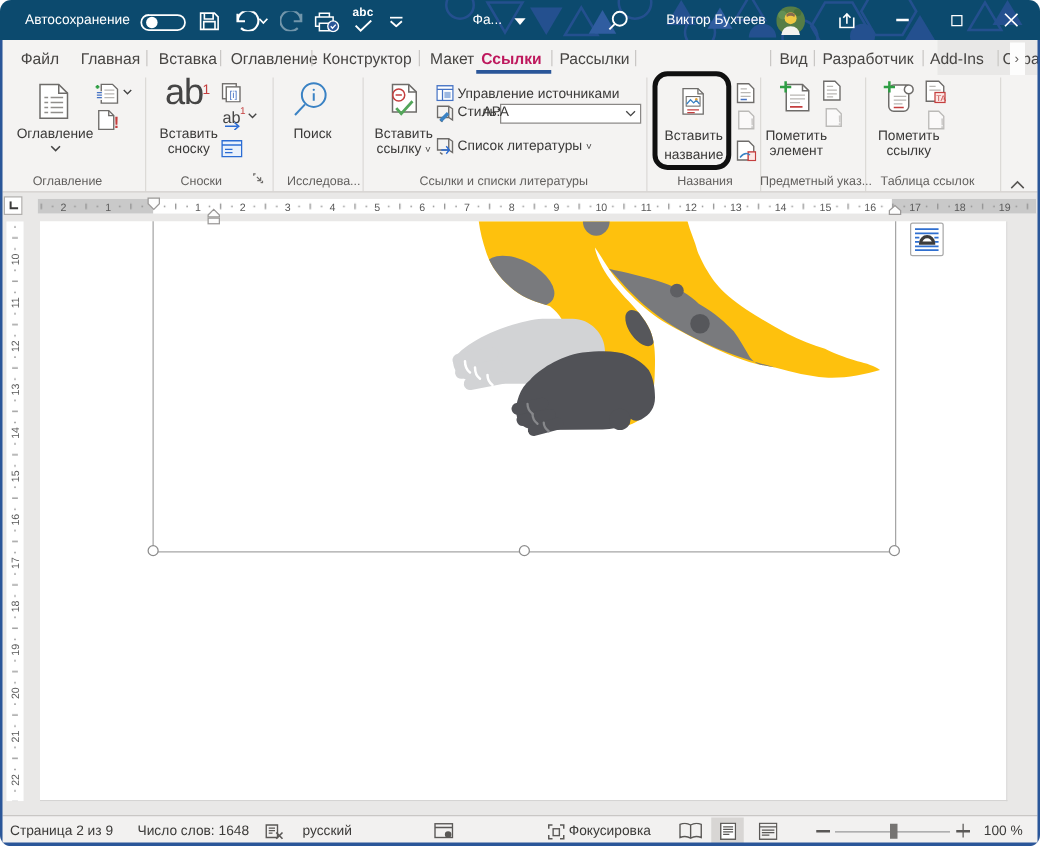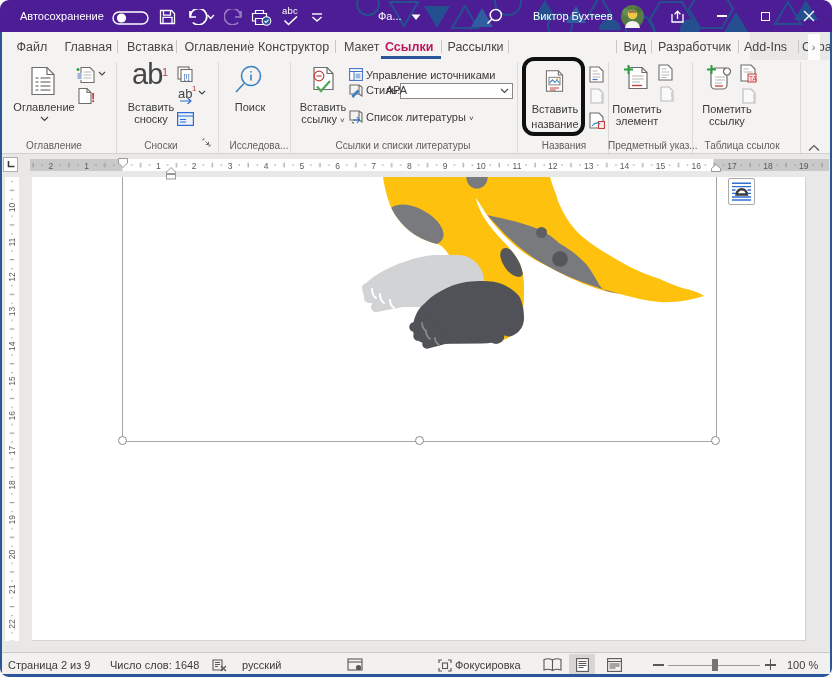--- a/index.html
+++ b/index.html
@@ -1,18 +1,18 @@
 <!DOCTYPE html>
 <html><head><meta charset="utf-8">
 <style>
 *{margin:0;padding:0;box-sizing:border-box}
 html,body{width:832px;height:677px;background:#fff;font-family:"Liberation Sans",sans-serif;overflow:hidden}
 .win{position:absolute;left:0;top:0;width:832px;height:677px;border-radius:9px;overflow:hidden;background:#e9e8e7}
 .abs{position:absolute}
-.titlebar{left:0;top:0;width:832px;height:32px;background:#4c1d95;overflow:hidden}
+.titlebar{left:0;top:0;width:832px;height:32px;background:#0c4a6e;overflow:hidden}
 .ttxt{color:#fff;font-size:11px;line-height:32px;white-space:nowrap}
 .tabrow{left:2px;top:32px;width:748px;height:28px;background:#f4f3f2}
 .tab{position:absolute;top:2px;height:26px;font-size:12.5px;line-height:26px;color:#474543;white-space:nowrap}
 .tabsep{position:absolute;top:8px;width:1px;height:13px;background:#c9c7c5}
 .ribbon{left:2px;top:60px;width:828px;height:93px;background:#f4f3f2}
 .gsep{position:absolute;top:2px;width:1px;height:147px;background:#dcdad7}
 .blabel{position:absolute;font-size:11px;color:#3b3a39;text-align:center;white-space:nowrap}
 .glabel{position:absolute;top:80px;font-size:10px;color:#615f5d;text-align:center;white-space:nowrap}
 .rowtxt{position:absolute;font-size:11px;color:#3b3a39;white-space:nowrap}
 .docarea{left:2px;top:153px;width:828px;height:499px;background:#e9e8e7;border-top:1px solid #d3d0cd}
@@ -70,21 +70,21 @@
       <path d="M17 2 v6 h-6 M16.7 7.5 a8.2 8.2 0 1 0 -2.5 6" fill="none" stroke="#fff" stroke-width="1.7"></path>
     </svg>
     <svg class="abs" style="left:251px;top:9px" width="21" height="17" viewBox="0 0 21 17">
       <g fill="none" stroke="#fff" stroke-width="1.2">
         <path d="M4.5 4.5 v-3 h8 v3 M4.5 12 h-3 v-7.5 h14 v7.5 h-3"></path>
         <path d="M4.5 9.5 h8 v6 h-8 z"></path>
       </g>
       <circle cx="15.5" cy="12" r="4.3" fill="#2a5699" stroke="#fff" stroke-width="1.1"></circle>
       <path d="M13.6 12 l1.4 1.5 l2.6 -2.8" fill="none" stroke="#fff" stroke-width="1.1"></path>
     </svg>
-    <div class="abs" style="left:282px;top:5px;color:#fff;font-size:9.5px;font-weight:normal;letter-spacing:.2px">abc</div>
+    <div class="abs" style="left:282px;top:5px;color:#fff;font-size:9.5px;font-weight:bold;letter-spacing:.2px">abc</div>
     <svg class="abs" style="left:283px;top:16px" width="16" height="10" viewBox="0 0 16 10">
       <path d="M1.5 4.5 l4 4 l8.5 -8" fill="none" stroke="#fff" stroke-width="1.6"></path>
     </svg>
     <svg class="abs" style="left:311px;top:13px" width="12" height="9" viewBox="0 0 12 9">
       <path d="M1 1 h10" stroke="#fff" stroke-width="1.4"></path>
       <path d="M1.5 4 l4.5 4 l4.5 -4" fill="none" stroke="#fff" stroke-width="1.4"></path>
     </svg>
     <div class="abs ttxt" style="left:378px;top:0">Фа...</div>
     <svg class="abs" style="left:411px;top:14px" width="10" height="7" viewBox="0 0 10 7">
         <path d="M0.5 0.5 h9 l-4.5 5.5 z" fill="#fff"></path>

